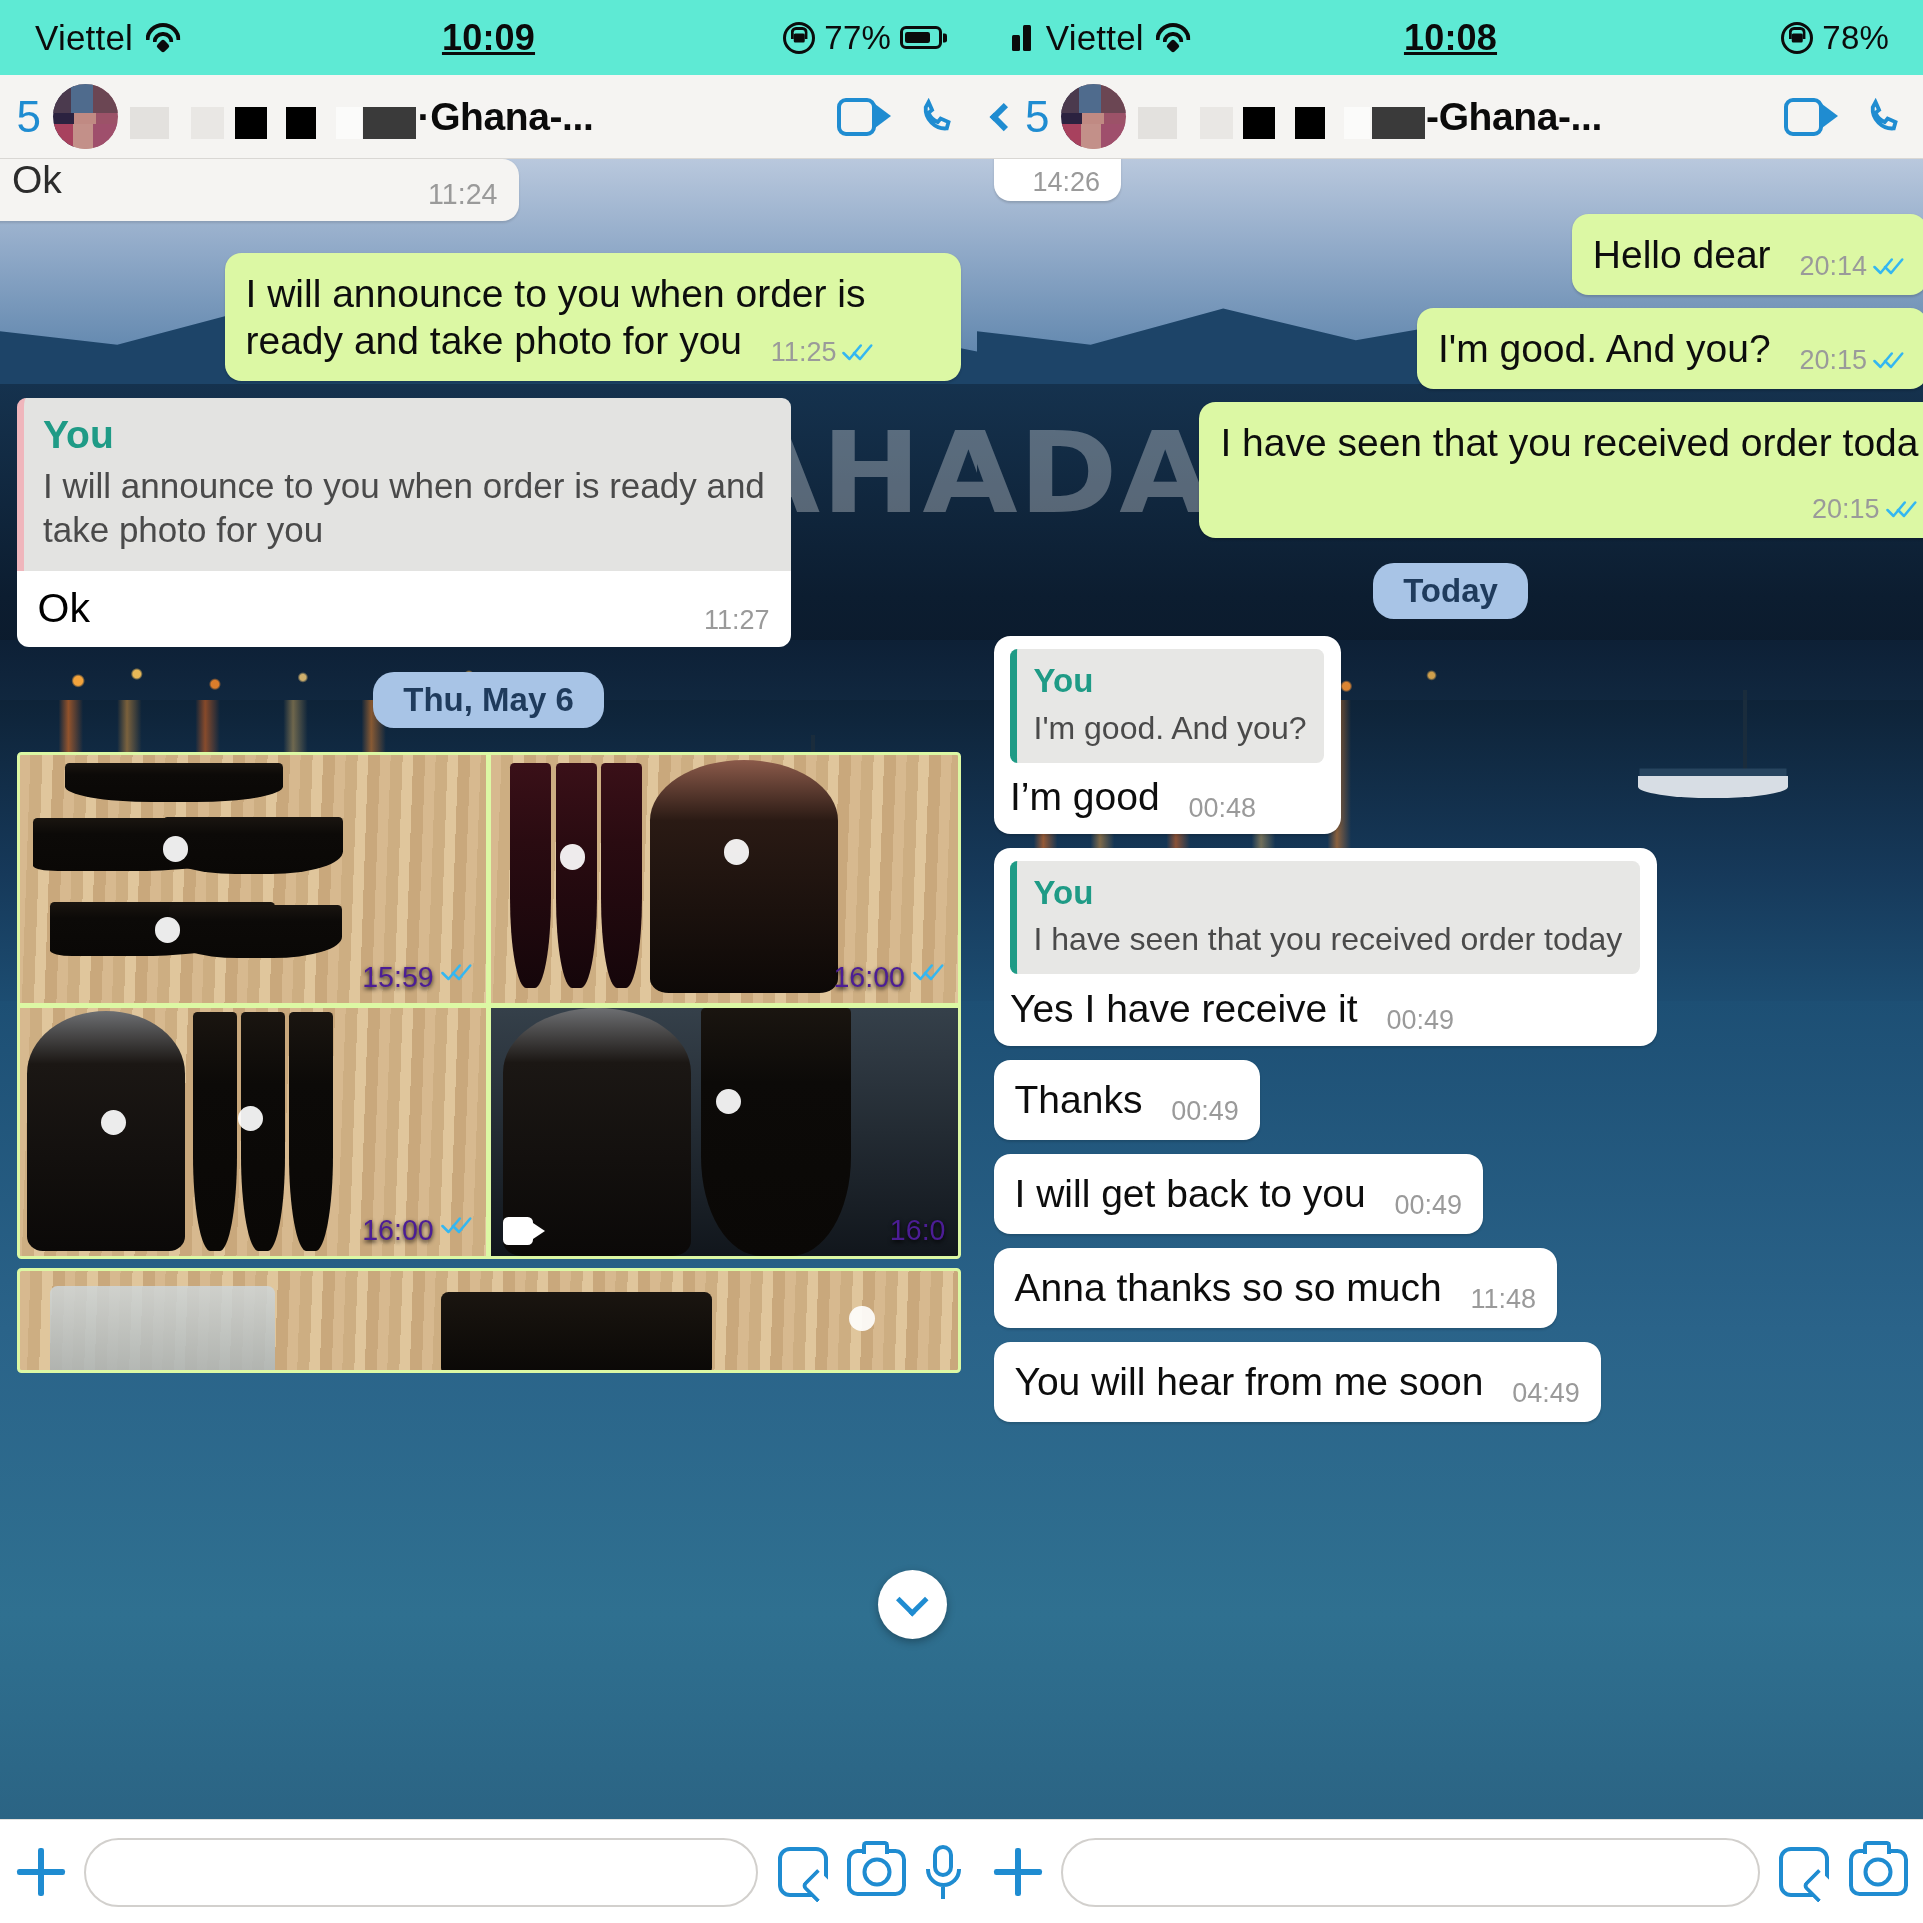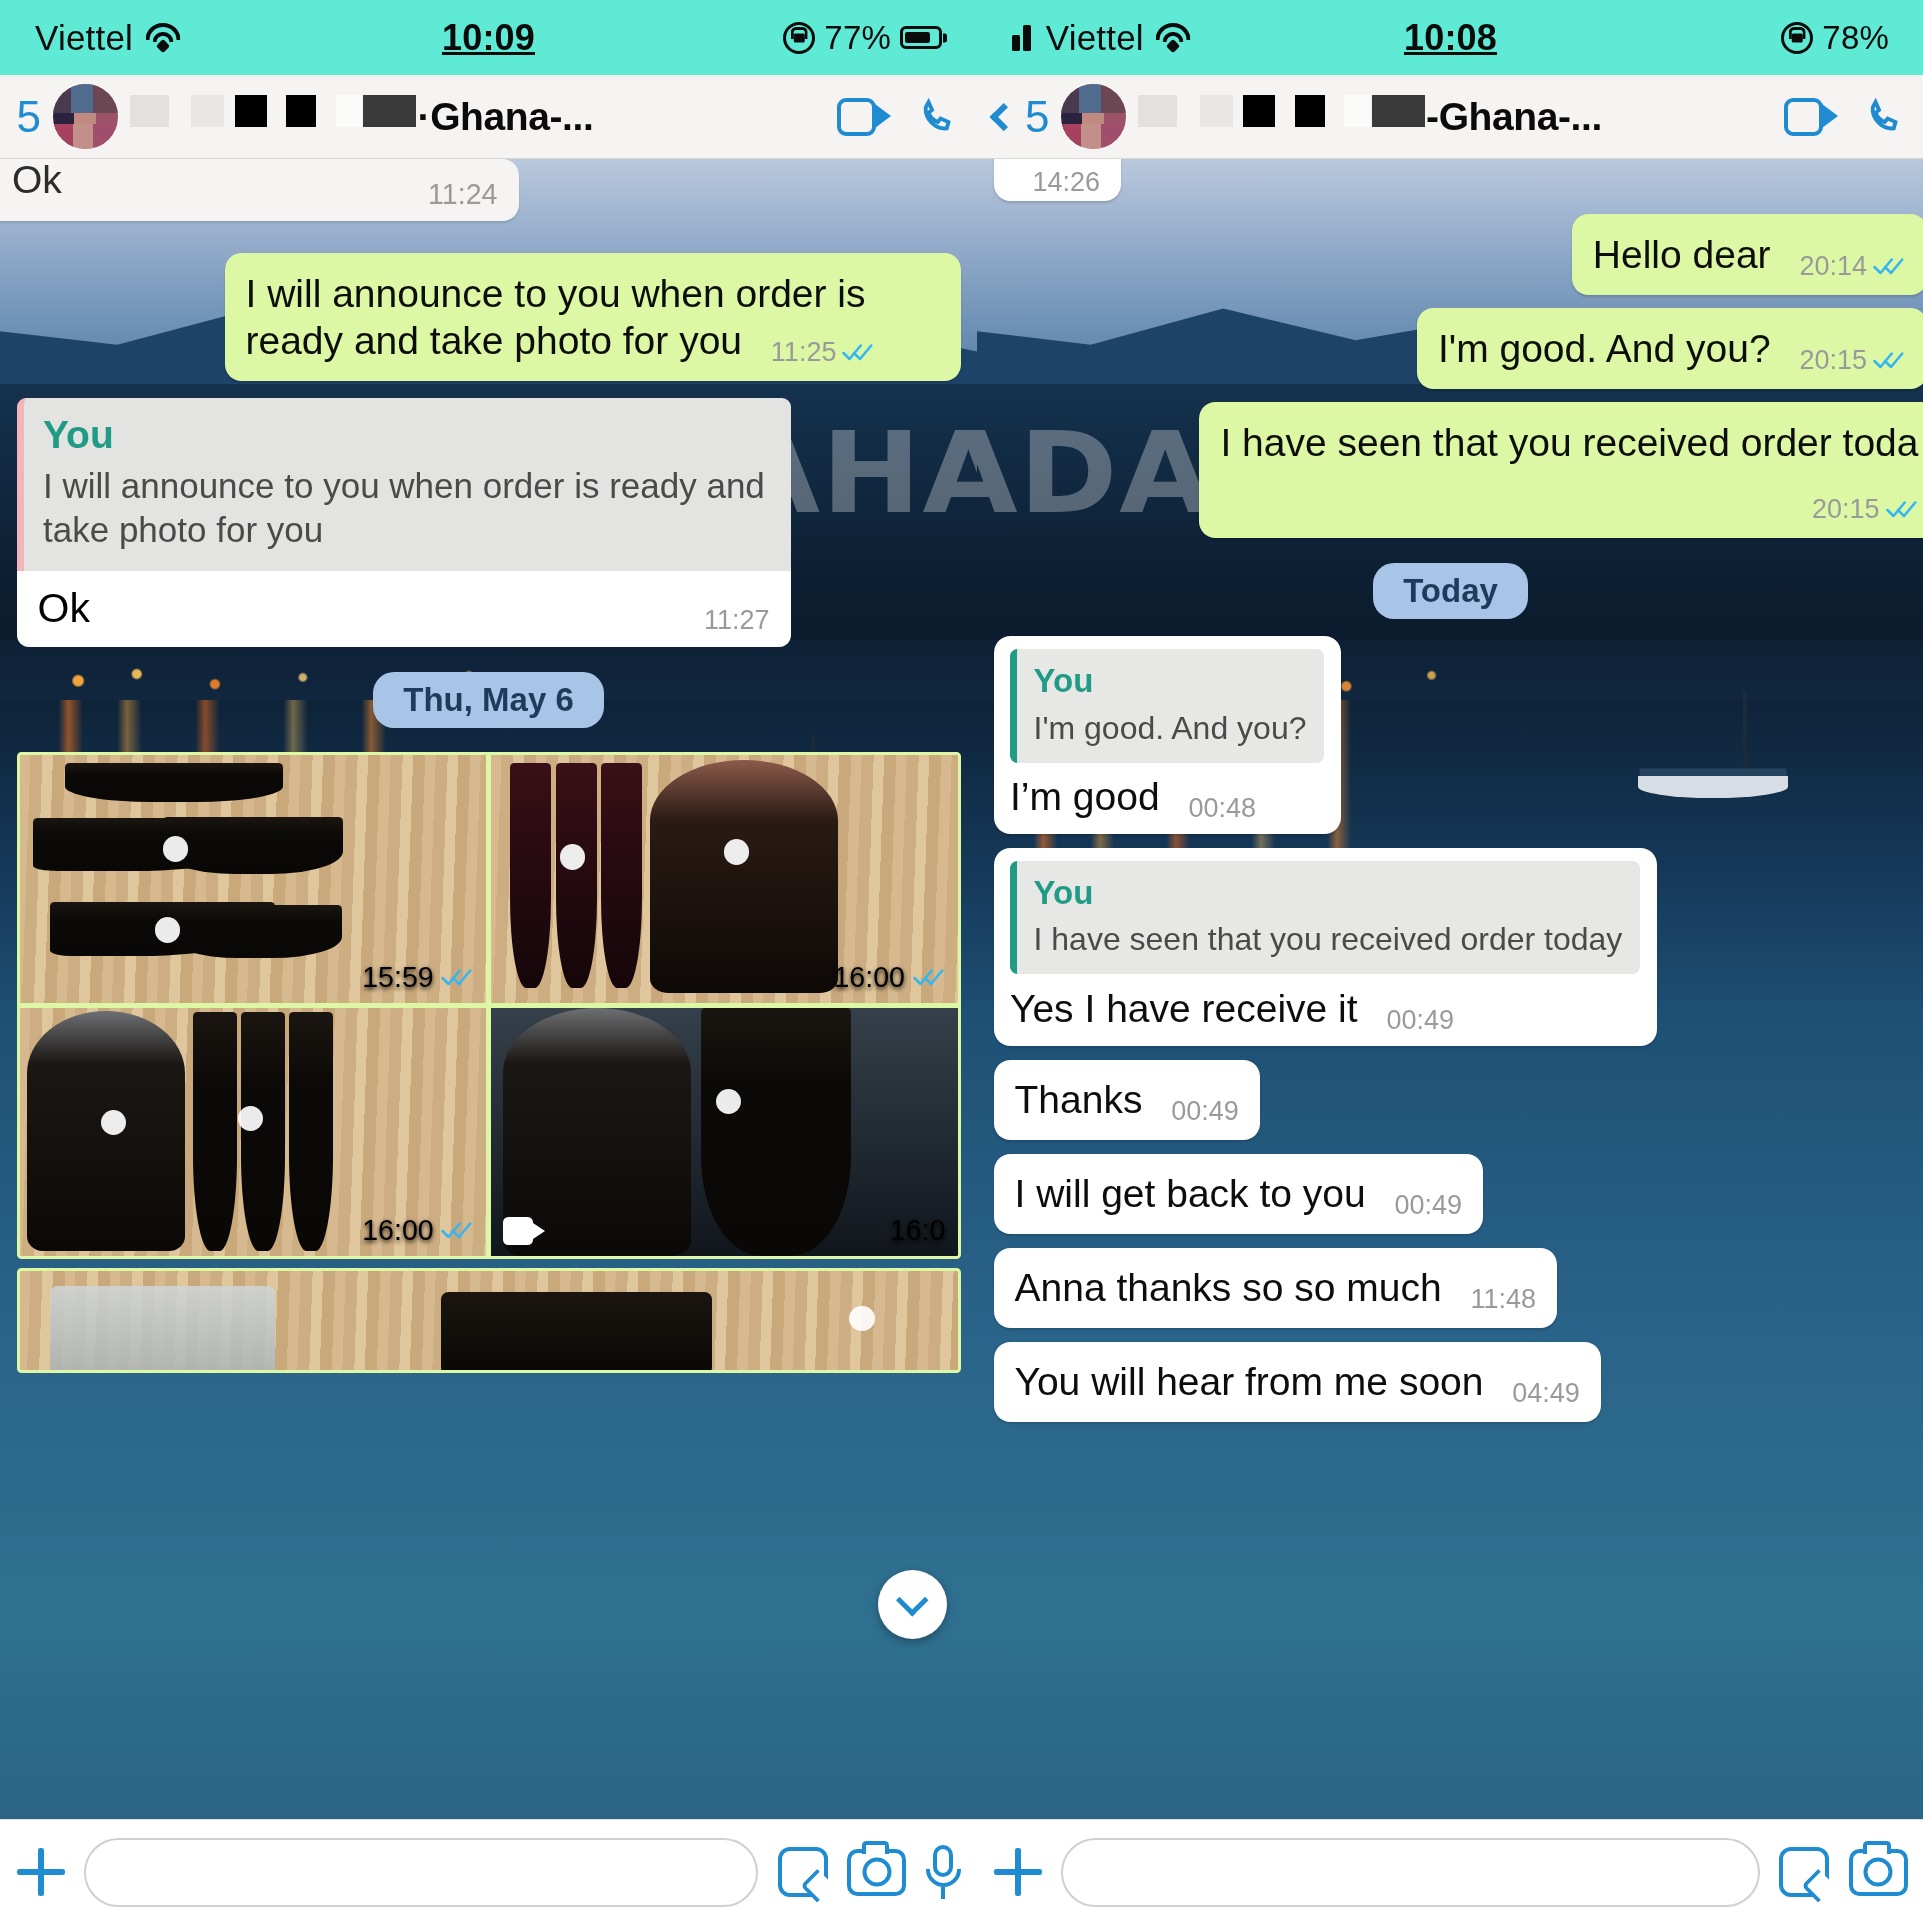--- a/index.html
+++ b/index.html
@@ -120,21 +120,21 @@
   .avatar::before{
     content:""; position:absolute; inset:0 0 55% 0;
     background: linear-gradient(90deg,#4b3a4e 0 28%, #4f6b8d 28% 62%, #6b4653 62% 100%);
   }
   .avatar::after{
     content:""; position:absolute; inset:62% 0 0 0;
     background: linear-gradient(90deg,#a8415e 0 30%, #c39089 30% 62%, #9f4f6c 62% 100%);
   }
   .title-wrap {
     flex: 1 1 auto; min-width: 0;
-    display: flex; align-items: flex-start; gap: 0px;
+    display: flex; align-items: flex-end; gap: 0px;
     overflow: hidden; white-space: nowrap;
   }
   .redact { display:inline-block; height: 32px; flex:none; }
   .redact.g1 { width: 39px; background:#e3e1de; margin-right: 22.5px;}
   .redact.g2 { width: 33px; background:#e9e7e4; margin-right: 10.5px;}
   .redact.b1 { width: 32px; background:#000000; margin-right: 19.5px;}
   .redact.b2 { width: 30px; background:#000000; margin-right: 19.5px;}
   .redact.w1 { width: 25.6px; background:#fbfbfa; margin-right: 1.5px;}
   .redact.d1 { width: 53px; background:#3a3a3a; margin-right: 1.5px;}
   .chat-title {
@@ -338,22 +338,22 @@
   }
   .cell .frontal.dark {
     background: linear-gradient(180deg, #6d6f72 0%, #1b1714 22%, #0b0908 100%);
   }
   .dot {
     position:absolute; width: 25.6px; height: 25.6px; border-radius: 50%;
     background: rgba(255,255,255,.92);
   }
   .celltime {
     position:absolute; right: 12px; bottom: 9px;
-    display:flex; align-items:center; gap:7.5px;
-    font-size: 28.6px; color: #000000;
+    display:flex; gap:7.5px;
+    font-size: 28.6px; color: #4c1d95;
     text-shadow: 0 1.5px 4.5px rgba(0,0,0,.85);
     margin-top: 28px;
   }
   .vidbadge {
     position:absolute; left: 12px; bottom: 10.5px;
     width: 42px; height: 28.6px;
   }
   .vidbadge .b { position:absolute; left:0; top:0; width:30px; height:28.6px; background:#fff; border-radius:5.3px;}
   .vidbadge .t { position:absolute; right:0; top:6px; width:0;height:0;
     border-top:8.3px solid transparent; border-bottom:8.3px solid transparent; border-left:12px solid #fff;}

